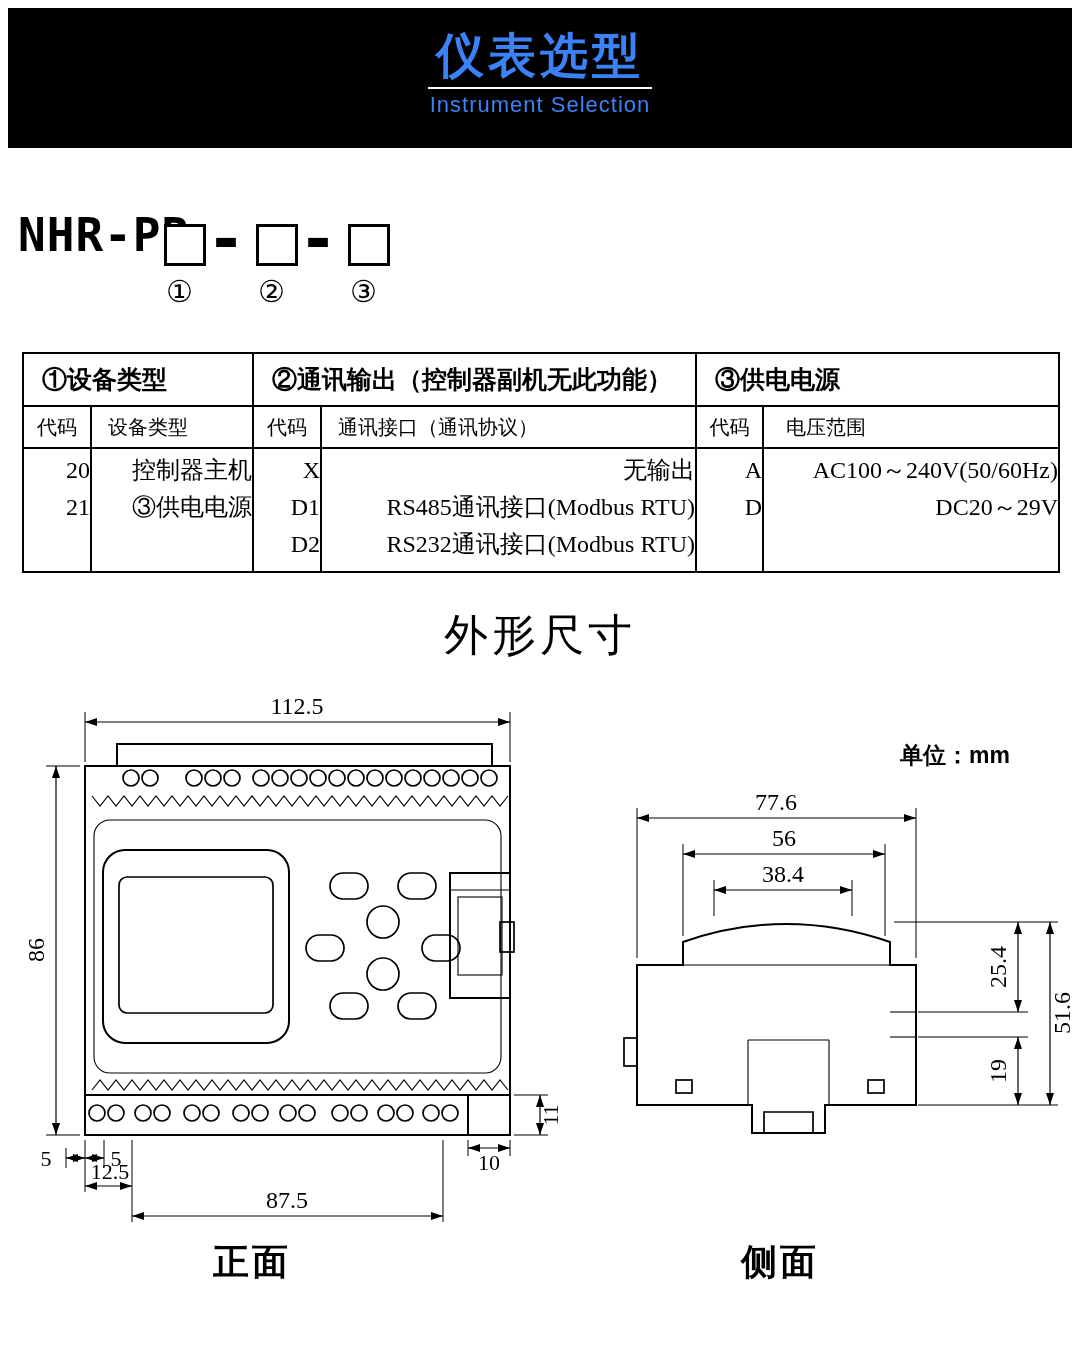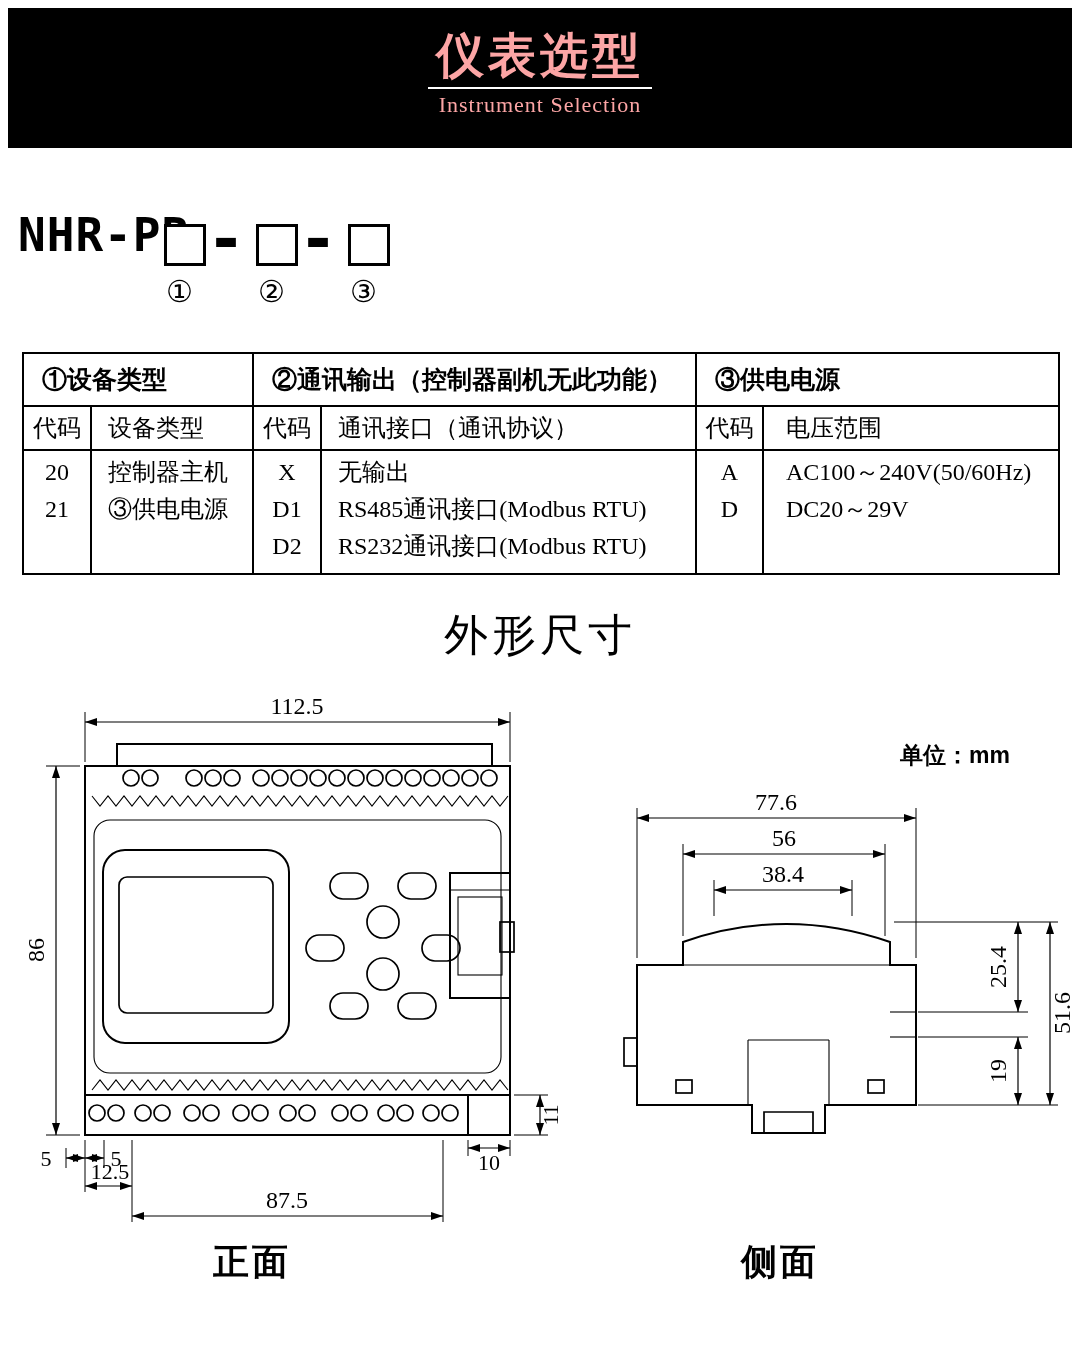--- a/index.html
+++ b/index.html
@@ -1,21 +1,21 @@
 <!DOCTYPE html>
 <html><head>
 <meta charset="utf-8">
 <style>
   html,body{margin:0;padding:0;background:#fff;}
   body{width:1080px;height:1354px;position:relative;color:#000;
        font-family:"Liberation Sans",sans-serif;}
 
   
   .header-bar{position:absolute;left:8px;top:8px;width:1064px;height:140px;
-              background:#000;color:#fca5a5;text-align:center;font-family:Liberation Serif, serif;}
+              background:#000;color:#3b82f6;text-align:center;}
   .header-title{display:inline-block;margin-top:22px;font-size:48px;font-weight:bold;
                 letter-spacing:4px;border-bottom:2px solid #fff;padding:0 8px 4px;line-height:1.1;}
   .header-sub{font-size:22px;margin-top:3px;letter-spacing:1px;}
 
   
   .model-prefix{position:absolute;left:18px;top:208px;font-size:46px;font-weight:bold;
                 font-family:"DejaVu Sans Mono",monospace;letter-spacing:1px;}
   .model-box{position:absolute;top:224px;width:36px;height:36px;border:3px solid #000;background:#fff;}
   .mb1{left:164px}.mb2{left:256px}.mb3{left:348px}
   .model-dash{position:absolute;top:216px;width:30px;height:46px;display:flex;align-items:center;
@@ -24,26 +24,26 @@
   .md1{left:211px}.md2{left:303px}
   .model-num{position:absolute;top:274px;font-size:30px;font-family:"DejaVu Sans",sans-serif;}
   .mn1{left:166px}.mn2{left:258px}.mn3{left:350px}
 
   
   .sel-table{position:absolute;left:22px;top:352px;width:1036px;border-collapse:collapse;
              table-layout:fixed;font-family:"Liberation Serif",serif;}
   .sel-table td{border:2px solid #000;}
   .grp-row td{font-family:"Liberation Sans",sans-serif;font-weight:bold;font-size:25px;
               padding:9px 4px 9px 18px;text-align:left;border-radius:12px;}
-  .sub-row td{font-size:24px;padding:5px 0;height:30px;}
+  .sub-row td{font-size:20px;padding:5px 0;height:30px;}
   .body-row td{vertical-align:top;padding:3px 0 8px;font-size:24px;}
   td.c{text-align:center;}
   td.l{text-align:left;padding-left:16px;}
   td.l2{text-align:left;padding-left:22px;border-radius:10px;}
-  .line{height:37px;line-height:37px;}
+  .line{height:37px;line-height:37px;text-align:right;}
 
   
   .dims-title{position:absolute;left:0;top:606px;width:1080px;text-align:center;
               font-size:44px;font-weight:normal;letter-spacing:4px;}
   .unit-label{position:absolute;left:900px;top:740px;font-size:23px;font-weight:bold;}
   .drawings{position:absolute;left:0;top:690px;}
   .view-label{position:absolute;font-size:36px;font-weight:bold;width:160px;text-align:center;letter-spacing:3px;}
   .front-label{left:172px;top:1238px;}
   .side-label{left:700px;top:1238px;}
 

